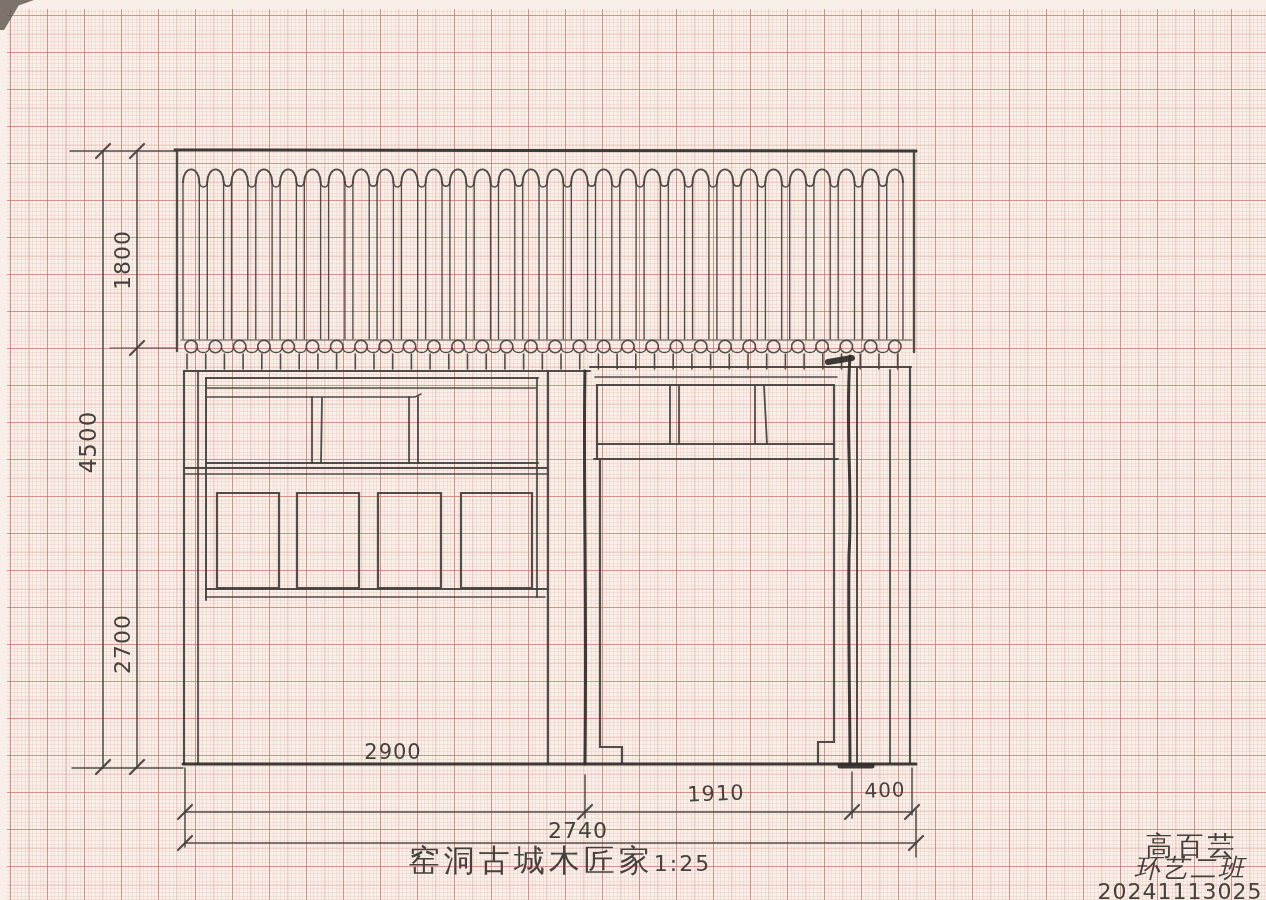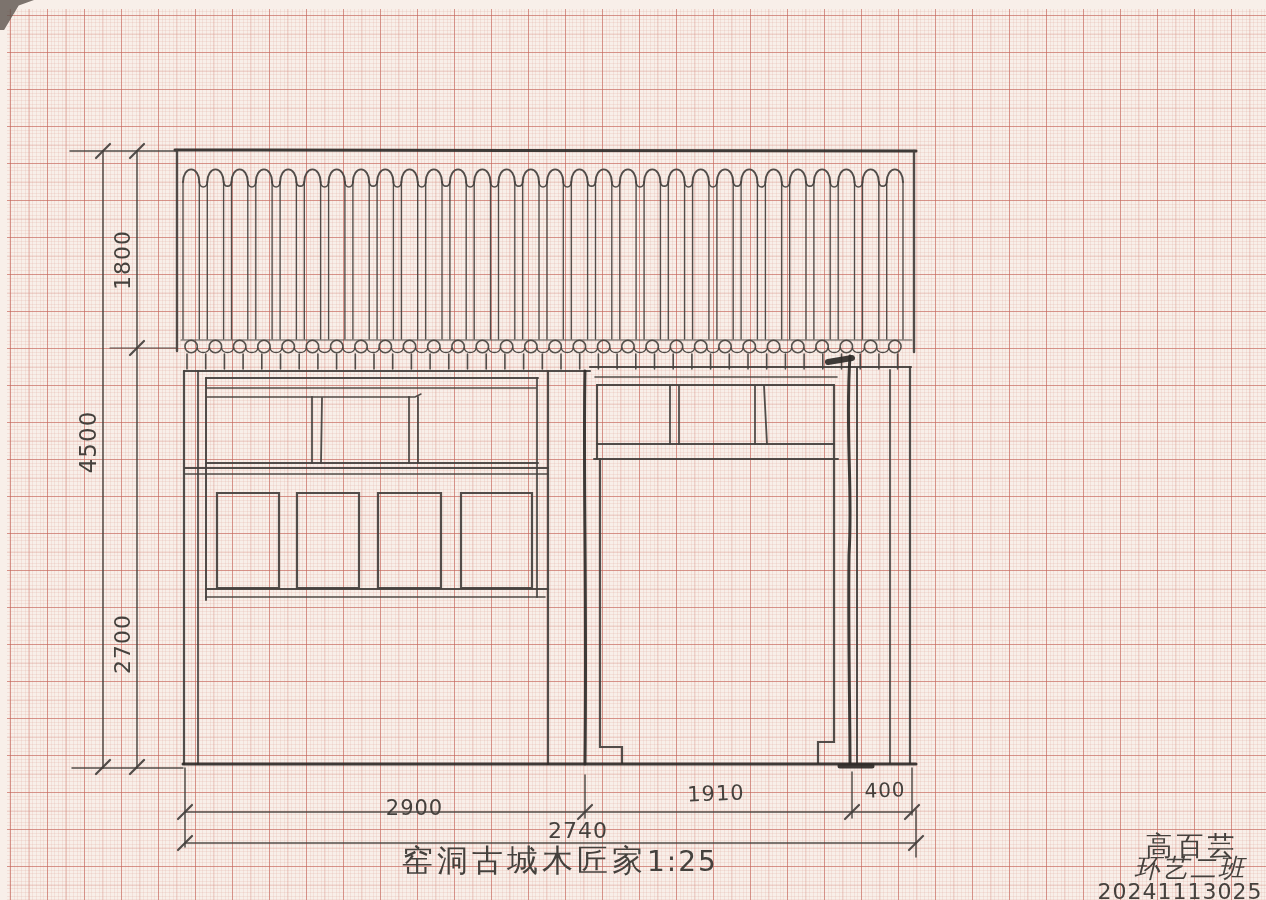--- a/index.html
+++ b/index.html
@@ -37,21 +37,21 @@
     color:var(--pencil,#3d3935);
     white-space:nowrap;
     transform:translate(-50%,-50%);
     line-height:1;
     letter-spacing:1px;
   }
   .dim-v{transform:translate(-50%,-50%) rotate(-90deg);}
   .t-rot1{transform:translate(-50%,-50%) rotate(-2deg);}
   .title-row{display:flex;align-items:baseline;gap:0;}
   .title-main{font-size:31px;letter-spacing:4px;}
-  .title-scale{font-size:28px;letter-spacing:2px;}
+  .title-scale{font-size:22px;letter-spacing:2px;}
   .sig-name{font-size:27px;letter-spacing:4px;}
   .sig-class{font-size:26px;letter-spacing:2px;font-style:italic;}
   .sig-id{font-size:22px;letter-spacing:1px;}
   .fs20{font-size:20px}.fs21{font-size:21px}.fs22{font-size:22px}.fs23{font-size:23px}
 </style>
 </head>
 <body>
 
 <figure id="sheet" style="--paper: #f8efe9; --grid-fine: rgba(222,168,158,0.22); --grid-med: rgba(213,140,128,0.30); --grid-bold: rgba(196,98,88,0.52); --pencil: #45413d;">
   <div id="grid"></div>
@@ -163,21 +163,21 @@
       <path d="M130,158 L144,144" fill="none" stroke="#45413d" stroke-width="2.2" stroke-linecap="round" stroke-opacity="0.93"></path>
       <path d="M130,355 L144,341" fill="none" stroke="#45413d" stroke-width="2.2" stroke-linecap="round" stroke-opacity="0.93"></path>
       <path d="M96,774 L110,760" fill="none" stroke="#45413d" stroke-width="2.2" stroke-linecap="round" stroke-opacity="0.93"></path>
       <path d="M130,774 L144,760" fill="none" stroke="#45413d" stroke-width="2.2" stroke-linecap="round" stroke-opacity="0.93"></path>
     </svg>
 
   <span class="hand dim-v fs22" style="left:123px;top:260px;">1800</span>
   <span class="hand dim-v fs23" style="left:88px;top:442px;">4500</span>
   <span class="hand dim-v fs22" style="left:123px;top:644px;">2700</span>
 
-  <span class="hand fs21" style="left:393px;top:808px;padding-left:43px;">2900</span>
+  <span class="hand fs21" style="left:393px;top:752px;">2900</span>
   <span class="hand t-rot1 fs21" style="left:716px;top:794px;">1910</span>
   <span class="hand t-rot1 fs20" style="left:885px;top:790px;">400</span>
   <span class="hand fs22" style="left:578px;top:831px;">2740</span>
 
   <div class="hand title-row" style="left:560px;top:860px;">
     <span class="title-main">窑洞古城木匠家</span>
     <span class="title-scale">1:25</span>
   </div>
 
   <span class="hand sig-name" style="left:1192px;top:845px;">高百芸</span>

